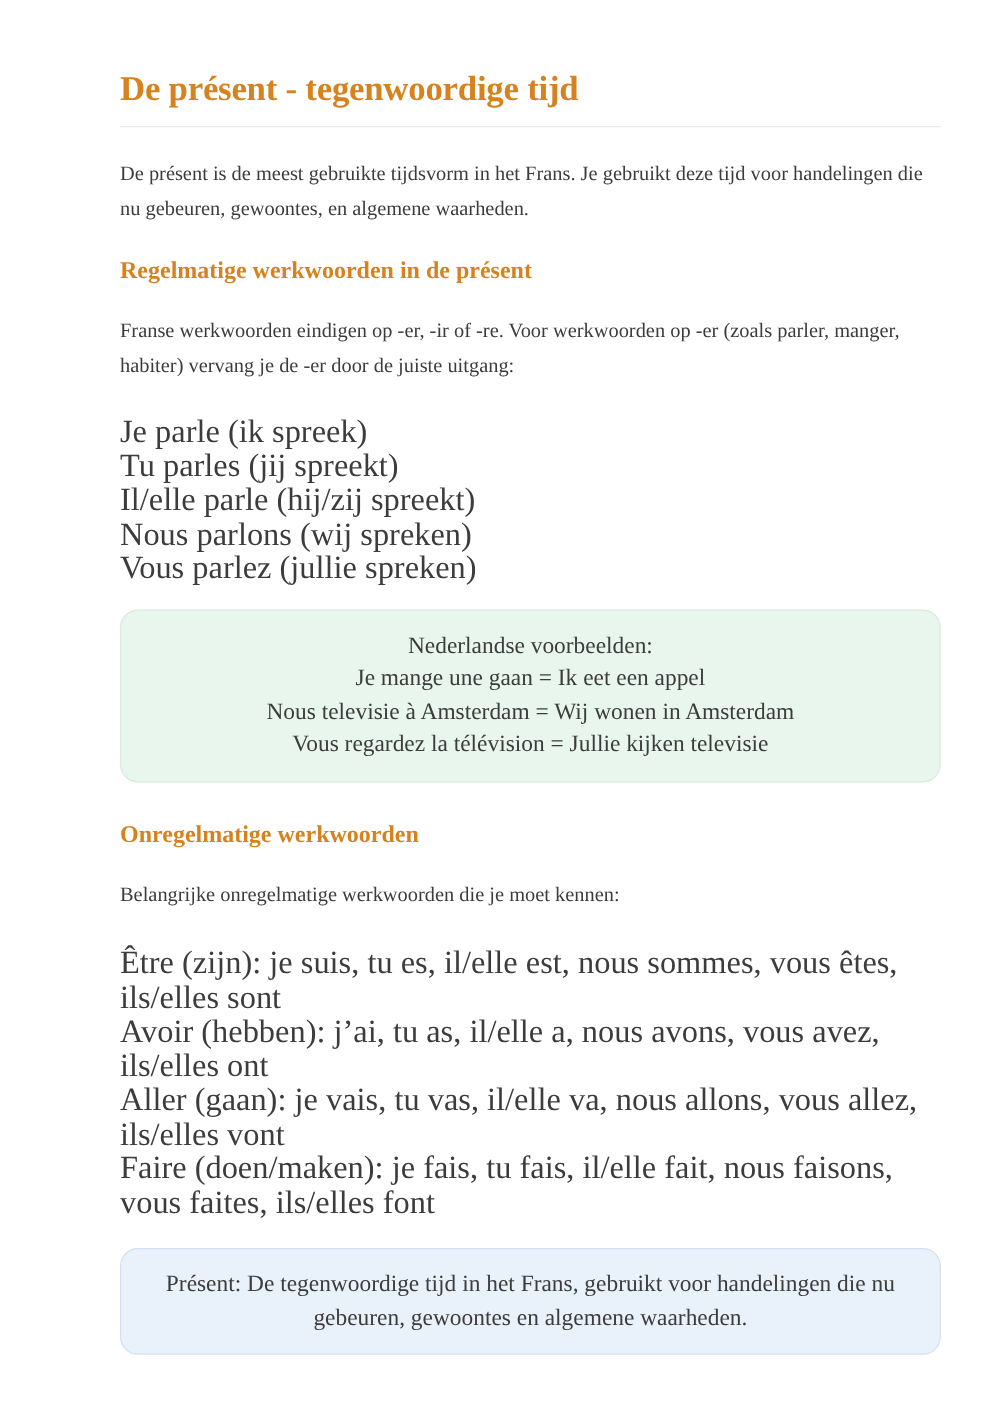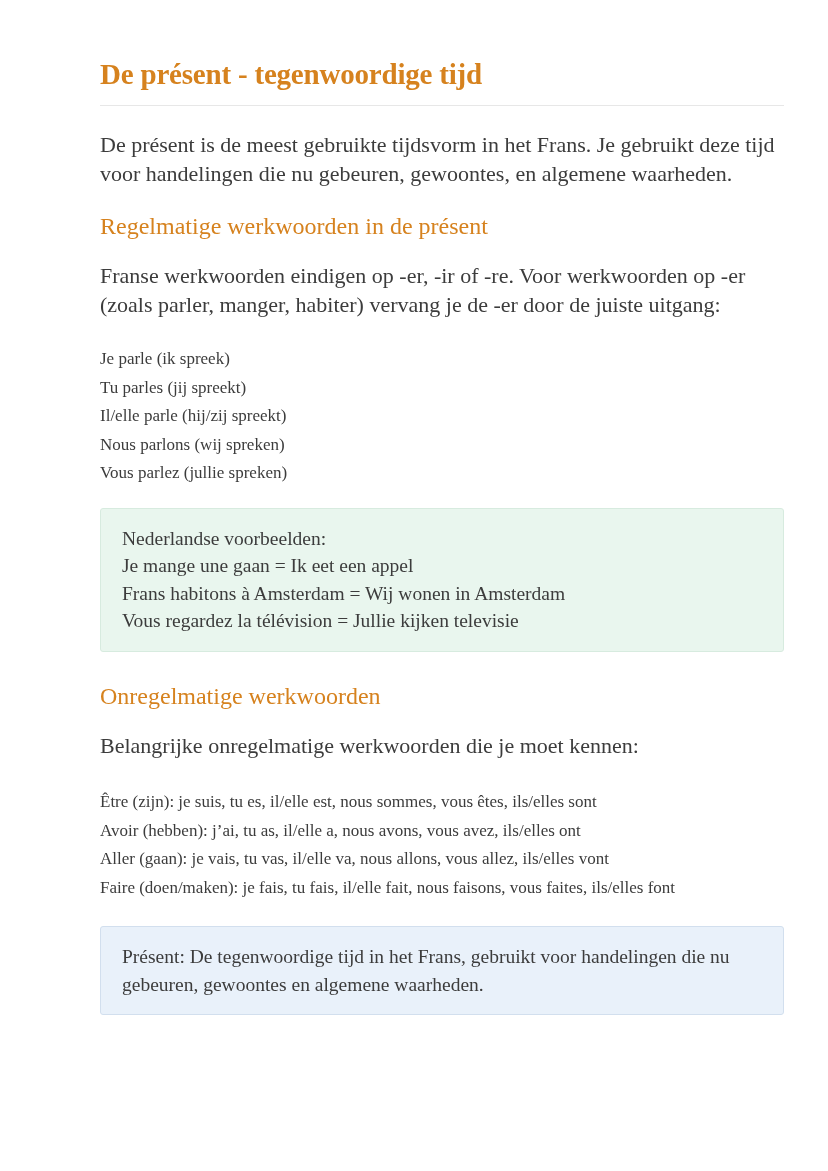--- a/index.html
+++ b/index.html
@@ -28,48 +28,49 @@
     color: var(--accent, #d6821e);
   }
   .divider {
     height: 0;
     border: 0;
     border-top: 1px solid var(--divider, #e7e7e7);
     margin: 0 0 25px 0;
   }
   p.body {
     margin: 0 0 26px 0;
-    font-size: 22px;
+    font-size: 17px;
     line-height: 28.5px;
   }
   p.body.tight {
     margin-bottom: 28px;
   }
   h2.section-heading {
     margin: 0 0 24px 0;
-    font-size: 24px;
+    font-size: 20px;
     line-height: 24px;
-    font-weight: 400;
+    font-weight: 700;
     color: var(--accent, #d6821e);
   }
   .verb-list {
-    font-size: 17px;
+    font-size: 27px;
     line-height: 28.5px;
     margin: 0 0 20px 0;
   }
   .verb-list.last {
     margin-bottom: 24px;
   }
   .note-box {
     box-sizing: border-box;
-    border-radius: 3px;
+    border-radius: 15px;
     padding: 16px 21px;
     font-size: 19.5px;
     line-height: 27.5px;
     margin: 0 0 32px 0;
+    text-align: center;
   }
   .note-box.green {
     background: var(--green-box-bg, #e9f6ee);
     border: 1px solid var(--green-box-border, #d7ebdf);
   }
   .note-box.blue {
     background: var(--blue-box-bg, #e9f1fa);
     border: 1px solid var(--blue-box-border, #d2dfee);
   }
 </style>
@@ -91,21 +92,21 @@
     <div>Je parle (ik spreek)</div>
     <div>Tu parles (jij spreekt)</div>
     <div>Il/elle parle (hij/zij spreekt)</div>
     <div>Nous parlons (wij spreken)</div>
     <div>Vous parlez (jullie spreken)</div>
   </div>
 
   <div class="note-box green">
     <div>Nederlandse voorbeelden:</div>
     <div>Je mange une gaan = Ik eet een appel</div>
-    <div>Frans habitons à Amsterdam = Wij wonen in Amsterdam</div>
+    <div>Nous televisie à Amsterdam = Wij wonen in Amsterdam</div>
     <div>Vous regardez la télévision = Jullie kijken televisie</div>
   </div>
 
   <h2 class="section-heading">Onregelmatige werkwoorden</h2>
 
   <p class="body tight">Belangrijke onregelmatige werkwoorden die je moet kennen:</p>
 
   <div class="verb-list last">
     <div>Être (zijn): je suis, tu es, il/elle est, nous sommes, vous êtes, ils/elles sont</div>
     <div>Avoir (hebben): j’ai, tu as, il/elle a, nous avons, vous avez, ils/elles ont</div>

